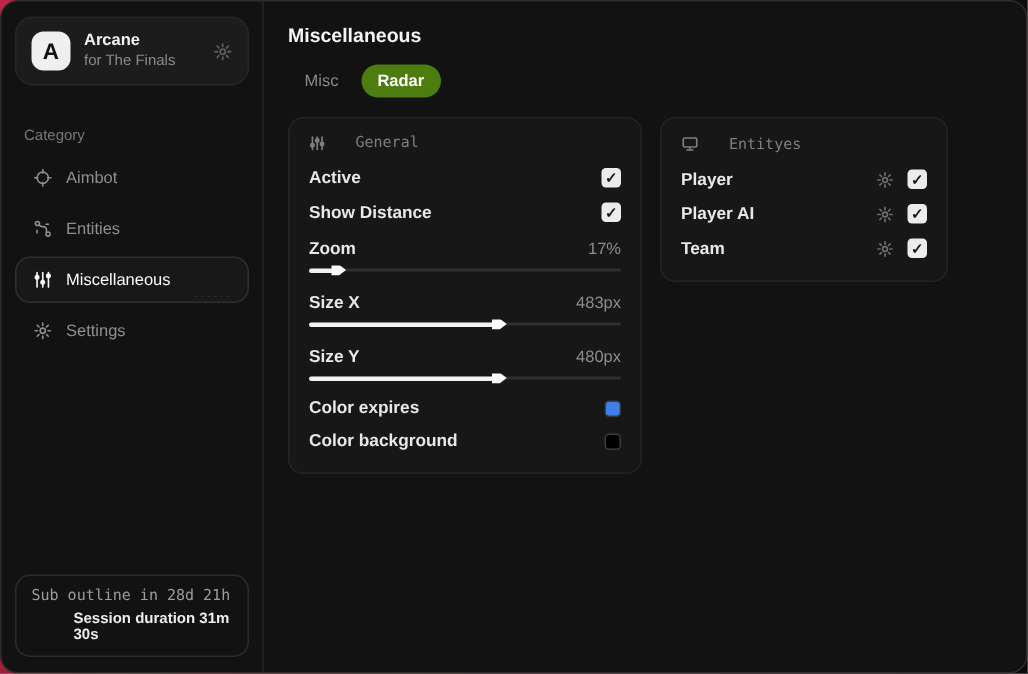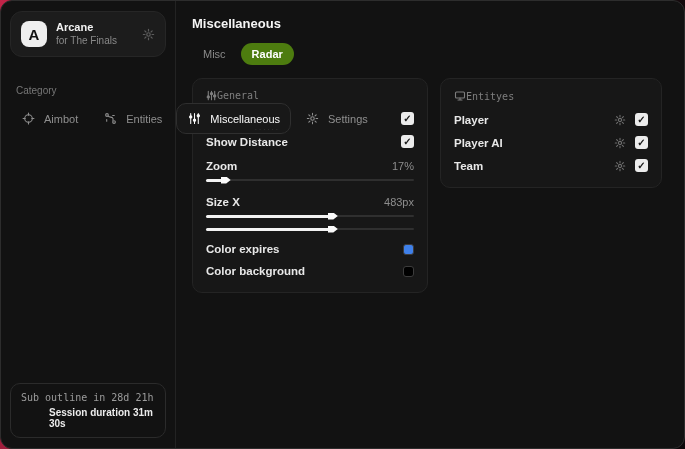--- a/index.html
+++ b/index.html
@@ -30,21 +30,21 @@
   .logo {
     width:26px; height:26px; border-radius:8px; background:#efefef;
     color:#111; font-weight:bold; font-size:15px;
     display:flex; align-items:center; justify-content:center; flex:0 0 26px;
   }
   .profile-text { flex:1; line-height:1.25; }
   .profile-title { color:#f2f2f2; font-size:11px; font-weight:bold; }
   .profile-sub { color:#8a8a8a; font-size:10px; }
   .card-gear { color:#5c5c5c; display:flex; }
   .category-label { color:#777; font-size:10px; margin:28px 6px 7px 6px; }
-  .nav { display:flex; flex-direction:row; gap:3px; }
+  .nav { display:flex; flex-direction:column; gap:3px; }
   .nav-item {
     display:flex; align-items:center; gap:9px;
     padding:8px 10px; border-radius:10px;
     color:#8f8f8f; font-size:11px; border:1px solid transparent;
     position:relative; cursor:pointer;
   }
   .nav-item.selected { color:#fafafa; background:#181818; border-color:#2f2f2f; }
   .nav-item .ic { display:flex; width:14px; justify-content:center; }
   .nav-dots {
     position:absolute; right:10px; bottom:1px;
@@ -62,23 +62,23 @@
   .page-title { color:#f5f5f5; font-size:13px; font-weight:bold; }
   .tabs { display:flex; align-items:center; gap:4px; margin-top:12px; }
   .tab { font-size:11px; color:#8a8a8a; padding:5px 11px; border-radius:999px; cursor:pointer; }
   .tab.active { background:#4d7c0f; color:#fff; font-weight:bold; }
   .panels { display:flex; align-items:flex-start; gap:12px; margin-top:13px; }
   .panel {
     background:#171717; border:1px solid #242424; border-radius:10px;
     padding:9px 13px 10px 13px;
   }
   .panel.general { width:236px; }
-  .panel.entities { width:222px; }
+  .panel.entities { width:192px; }
   .panel-header {
-    display:flex; align-items:center; gap:0;
+    display:flex; align-items:center; gap:20px;
     color:#7f7f7f; font-family:"DejaVu Sans Mono", monospace; font-size:10px;
     margin:2px 0 6px 0;
   }
   .row {
     display:flex; align-items:center; justify-content:space-between;
     padding:5px 0; min-height:22px;
   }
   .row-label { color:#e8e8e8; font-size:11.5px; font-weight:600; }
   .row-value { color:#8d8d8d; font-size:11px; }
   .checkbox {
@@ -227,20 +227,24 @@
         <div class="row" style="padding-bottom:2px">
           <span class="row-label">Size X</span>
           <span class="row-value">483px</span>
         </div>
         <div class="slider">
           <span class="track"></span>
           <span class="fill" style="width: 60%;"></span>
           <span class="thumb" style="left: 60%;"></span>
         </div>
 
+        <div class="row" style="padding-bottom:2px">
+          <span class="row-label">Size Y</span>
+          <span class="row-value">480px</span>
+        </div>
         <div class="slider">
           <span class="track"></span>
           <span class="fill" style="width: 60%;"></span>
           <span class="thumb" style="left: 60%;"></span>
         </div>
 
         <div class="row">
           <span class="row-label">Color expires</span>
           <span class="swatch" style="background: rgb(63, 128, 234);"></span>
         </div>

